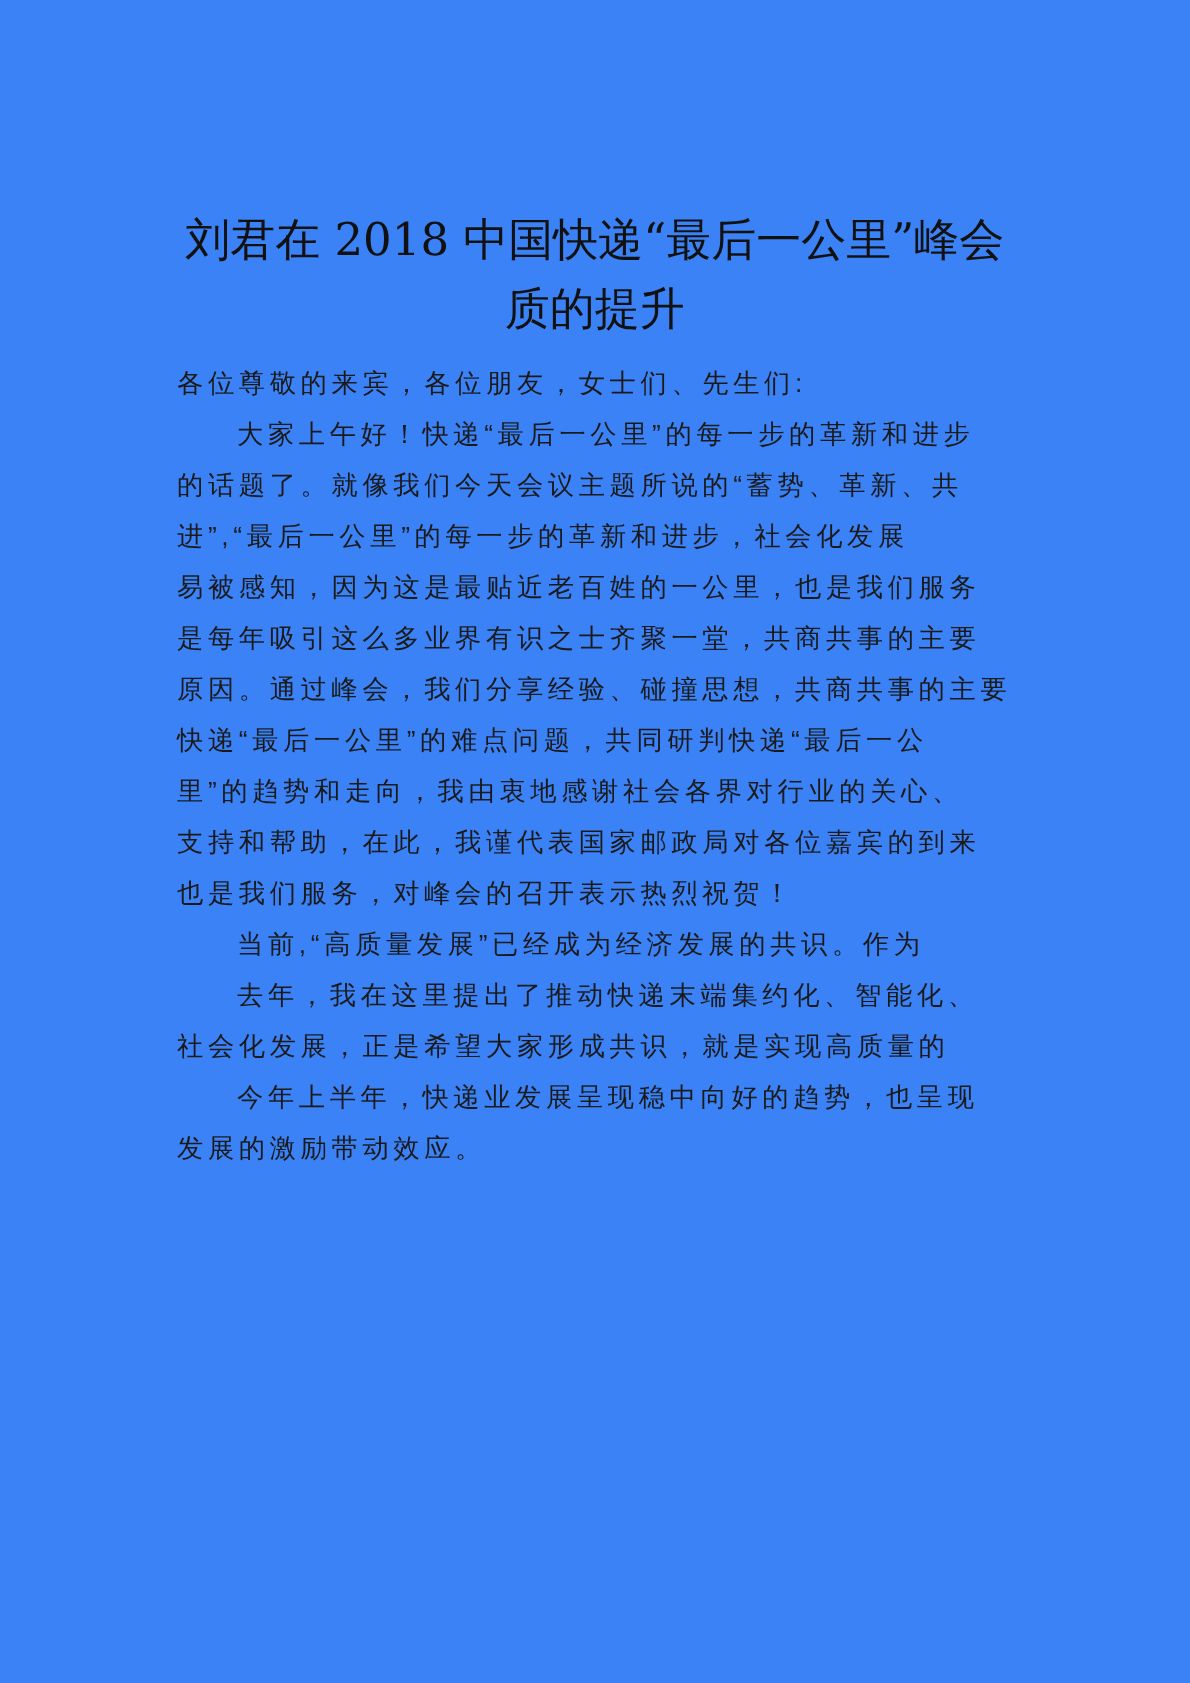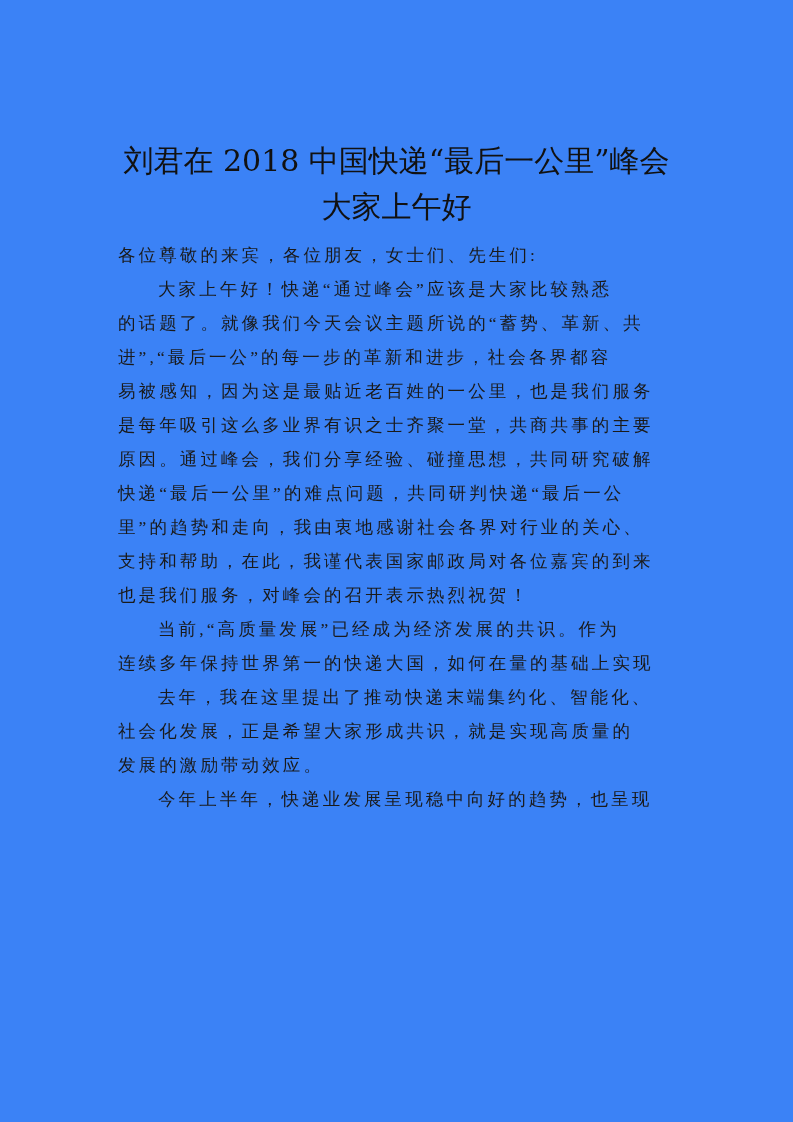--- a/index.html
+++ b/index.html
@@ -5,50 +5,49 @@
   html, body { margin: 0; padding: 0; background: #ffffff; }
   body { width: 793px; height: 1122px; position: relative; overflow: hidden; }
   .page { position: absolute; left: 0; top: 0; width: 793px; height: 1122px; background: #3b82f6; }
   .title {
     position: absolute; left: 100px; width: 593px; top: 138px;
     text-align: center; font-family: "DejaVu Serif", "Liberation Serif", serif;
     font-size: 30px; line-height: 46px; color: #111; letter-spacing: 0px;
   }
   .body {
     position: absolute; left: 118px; top: 238px; width: 560px;
-    font-family: Liberation Serif, serif;
+    font-family: Liberation Sans, sans-serif;
     font-size: 17.5px; color: #1a1a1a;
   }
   .line {
     display: block; height: 34px; line-height: 34px; white-space: nowrap;
     letter-spacing: 3.1px;
   }
   .indent { padding-left: 40px; }
 </style>
 </head>
 <body>
 
 <div class="page">
   <div class="title">
     <div>刘君在 2018 中国快递“最后一公里”峰会</div>
-    <div>大家上午好</div>
+    <div>质的提升</div>
   </div>
 
   <div class="body" id="body-container">
       <span class="line">各位尊敬的来宾，各位朋友，女士们、先生们:</span>
-      <span class="line indent">大家上午好！快递“通过峰会”应该是大家比较熟悉</span>
+      <span class="line indent">大家上午好！快递“最后一公里”的每一步的革新和进步</span>
       <span class="line">的话题了。就像我们今天会议主题所说的“蓄势、革新、共</span>
-      <span class="line">进”,“最后一公”的每一步的革新和进步，社会各界都容</span>
+      <span class="line">进”,“最后一公里”的每一步的革新和进步，社会化发展</span>
       <span class="line">易被感知，因为这是最贴近老百姓的一公里，也是我们服务</span>
       <span class="line">是每年吸引这么多业界有识之士齐聚一堂，共商共事的主要</span>
-      <span class="line">原因。通过峰会，我们分享经验、碰撞思想，共同研究破解</span>
+      <span class="line">原因。通过峰会，我们分享经验、碰撞思想，共商共事的主要</span>
       <span class="line">快递“最后一公里”的难点问题，共同研判快递“最后一公</span>
       <span class="line">里”的趋势和走向，我由衷地感谢社会各界对行业的关心、</span>
       <span class="line">支持和帮助，在此，我谨代表国家邮政局对各位嘉宾的到来</span>
       <span class="line">也是我们服务，对峰会的召开表示热烈祝贺！</span>
       <span class="line indent">当前,“高质量发展”已经成为经济发展的共识。作为</span>
-      <span class="line">连续多年保持世界第一的快递大国，如何在量的基础上实现</span>
       <span class="line indent">去年，我在这里提出了推动快递末端集约化、智能化、</span>
       <span class="line">社会化发展，正是希望大家形成共识，就是实现高质量的</span>
+      <span class="line indent">今年上半年，快递业发展呈现稳中向好的趋势，也呈现</span>
       <span class="line">发展的激励带动效应。</span>
-      <span class="line indent">今年上半年，快递业发展呈现稳中向好的趋势，也呈现</span>
     </div>
 </div>
 
 </body></html>

